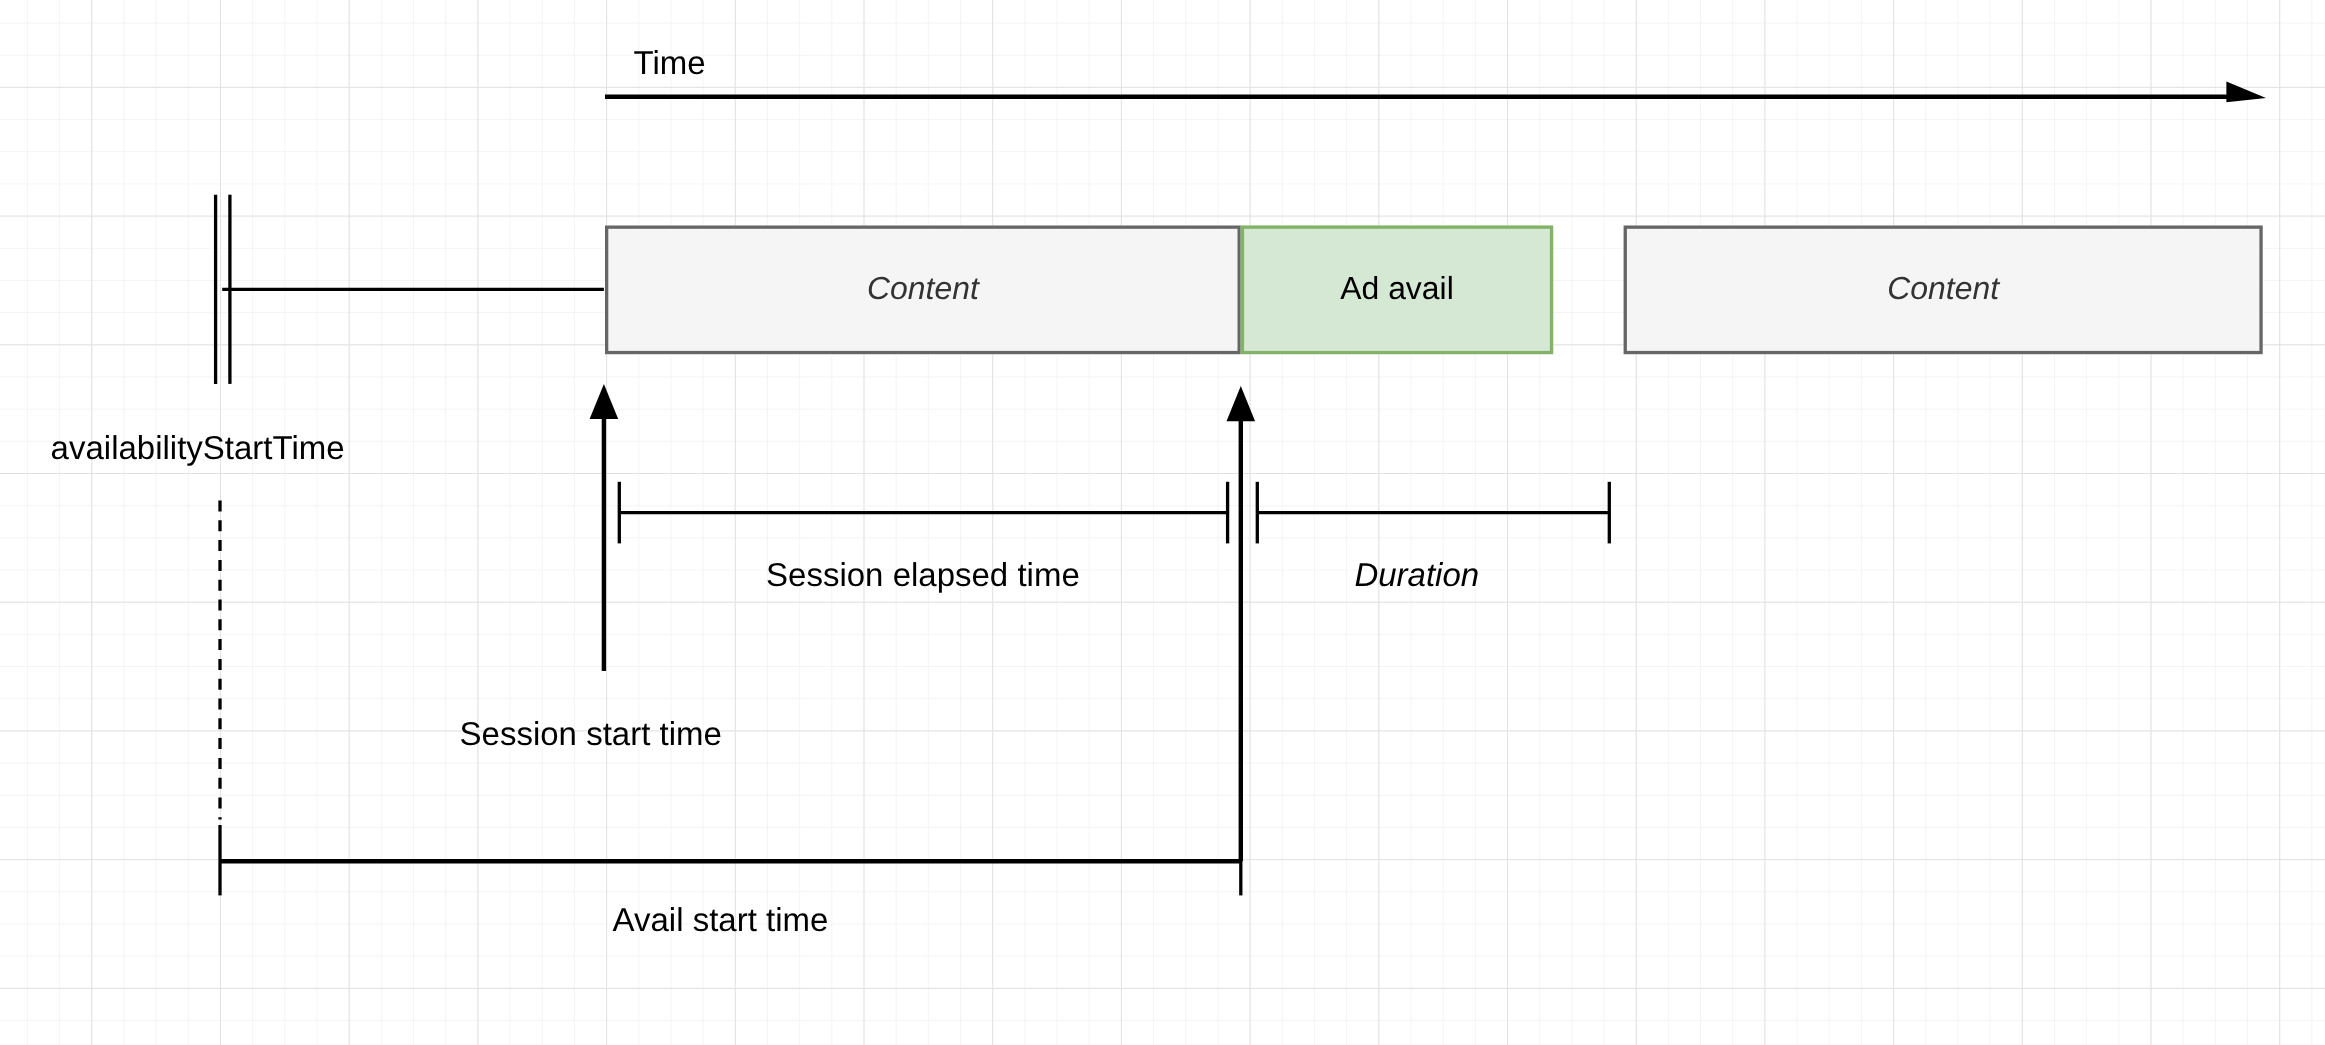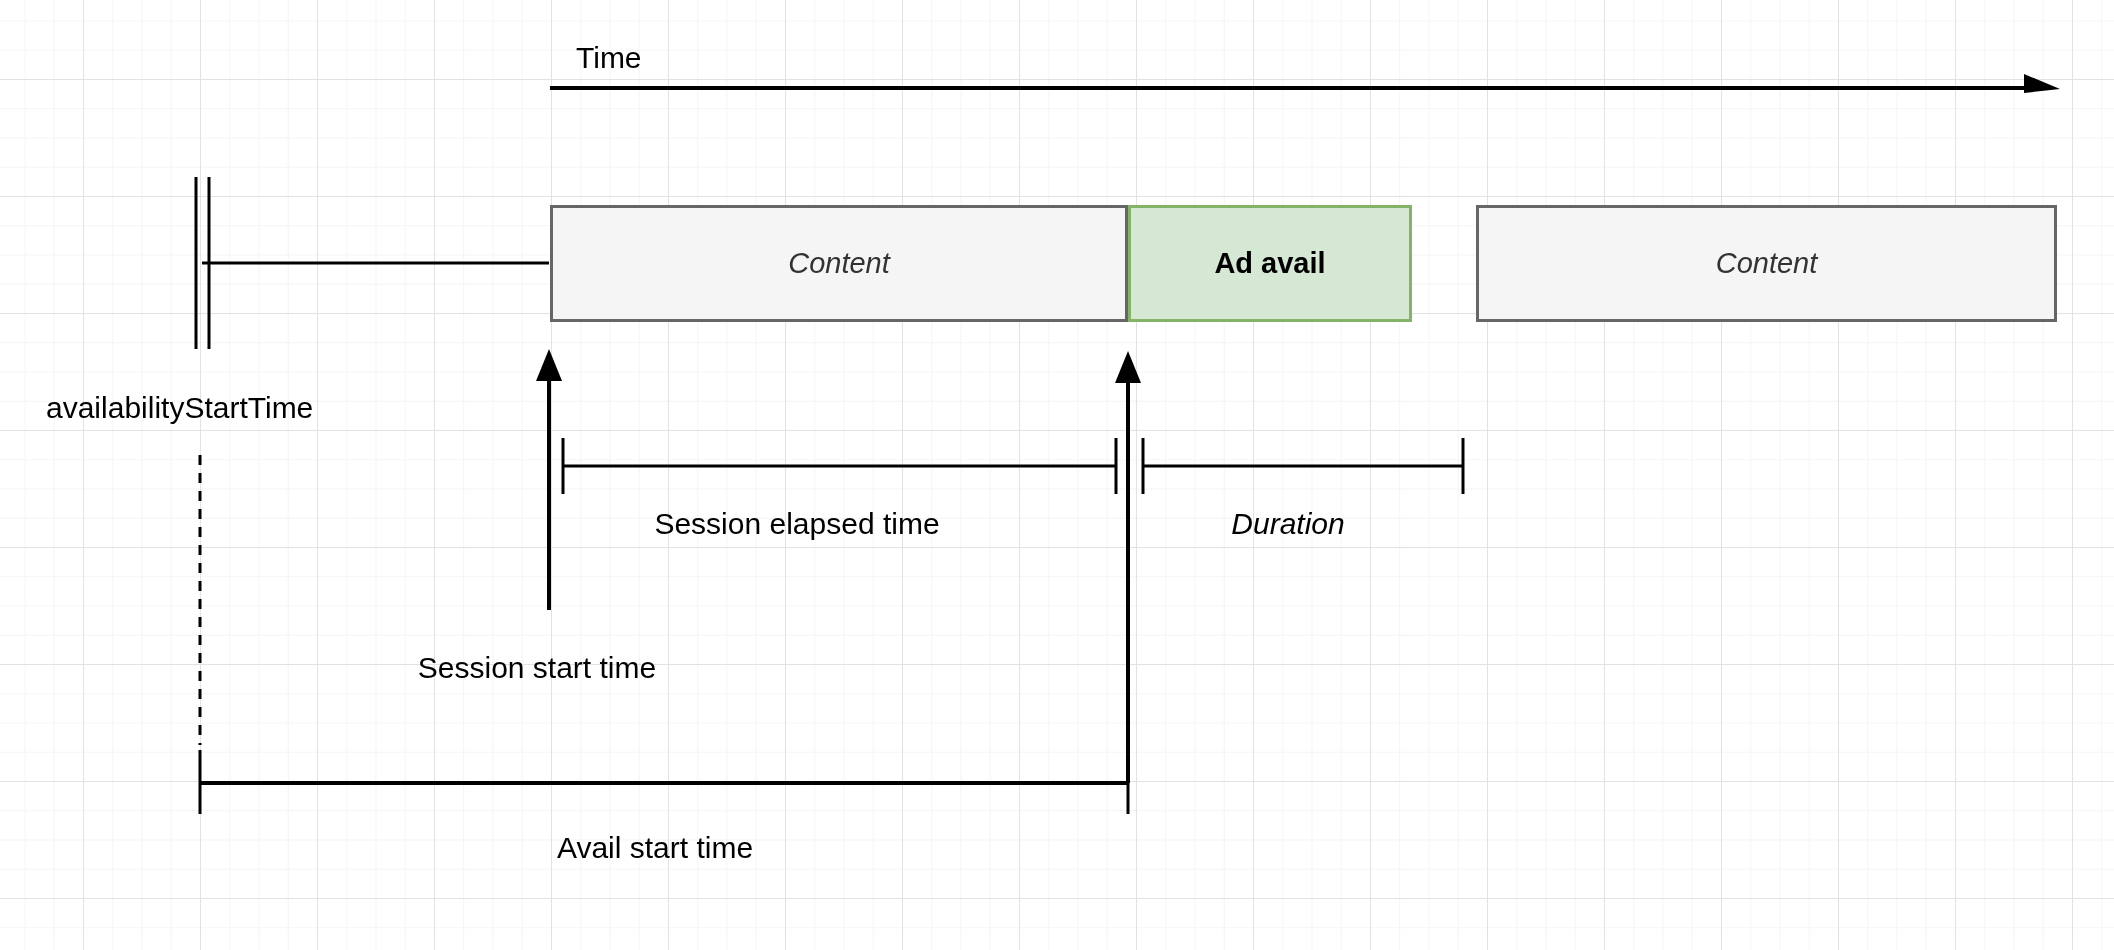--- a/index.html
+++ b/index.html
@@ -55,29 +55,29 @@
     border: 3px solid #666666;
     color: #333333;
     font-style: italic;
   }
   .box.ad {
     background: #d5e8d4;
     border: 3px solid #82b366;
     color: #000000;
   }
   #box-content-1 { left: 550px;  width: 578px; }
-  #box-ad-avail  { left: 1128px; width: 284px; font-weight: bold; }
+  #box-ad-avail  { left: 1128px; width: 284px; }
   #box-content-2 { left: 1476px; width: 581px; }
 
   #time-label               { left: 556px; top: 40px; margin-left: 20px; }
   #availability-label       { left: 46px;  top: 390px; }
-  #elapsed-label            { left: 797px; top: 506px; }
+  #elapsed-label            { left: 839px; top: 506px; }
   #duration-label           { left: 1288px; top: 506px; font-style: italic; }
   #session-start-label      { left: 537px; top: 650px; }
-  #avail-start-label        { left: 655px; top: 816px; line-height: 1.43; margin-top: 11px; }
+  #avail-start-label        { left: 655px; top: 816px; line-height: 1.43; }
 </style>
 </head>
 <body>
 
 <div class="canvas">
 
   <div class="box content" id="box-content-1">
     <span>Content</span>
   </div>
   <div class="box ad" id="box-ad-avail">

